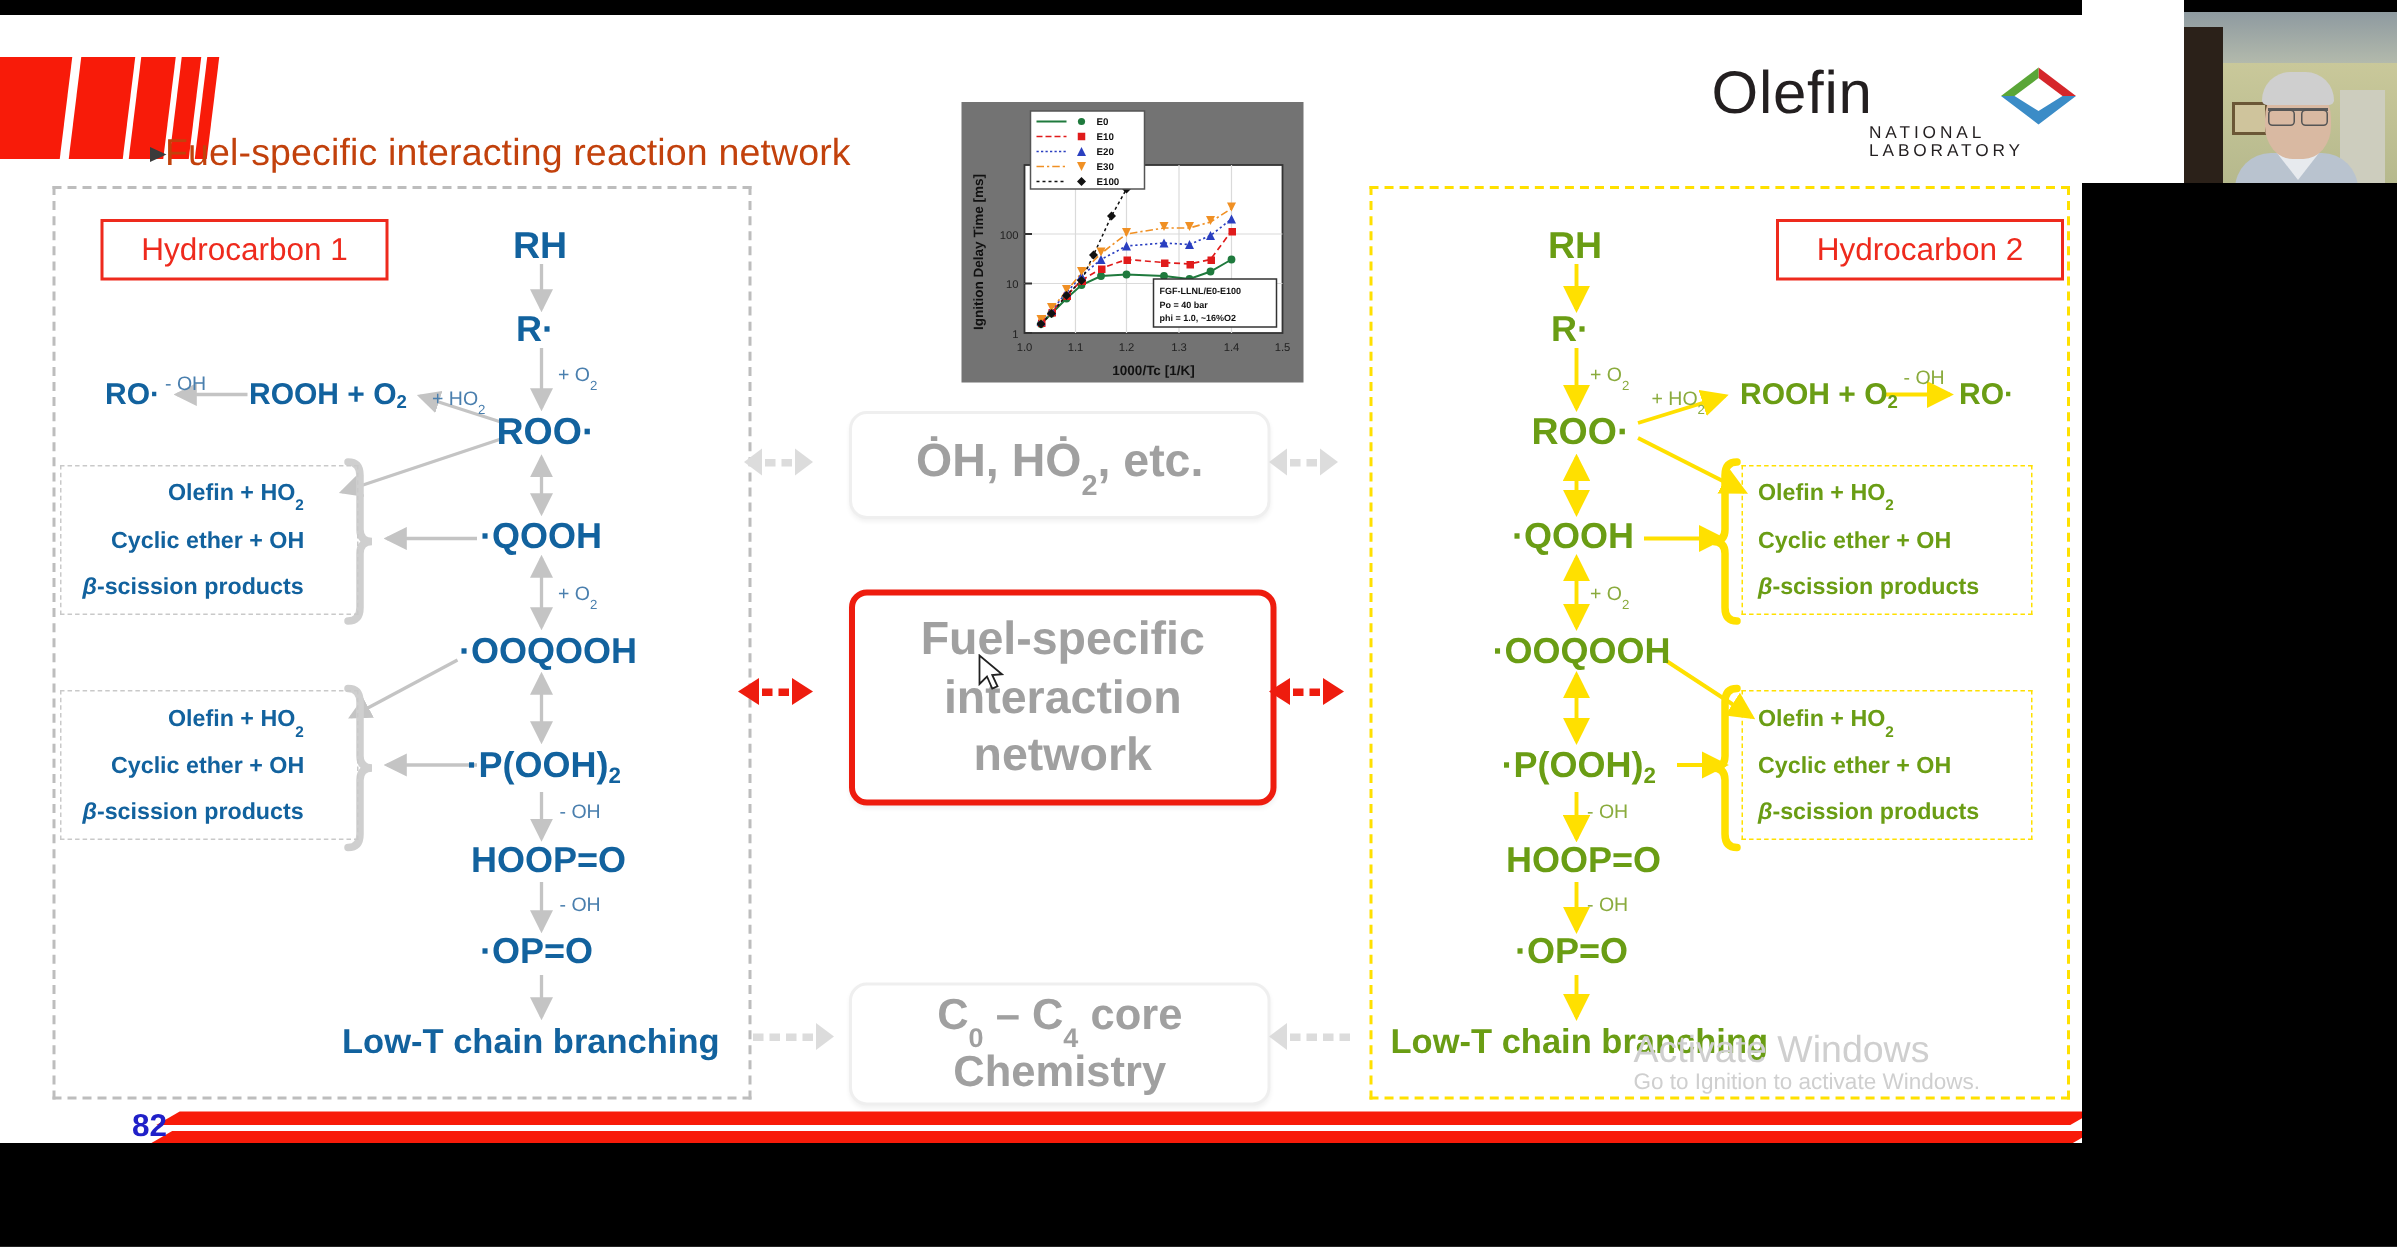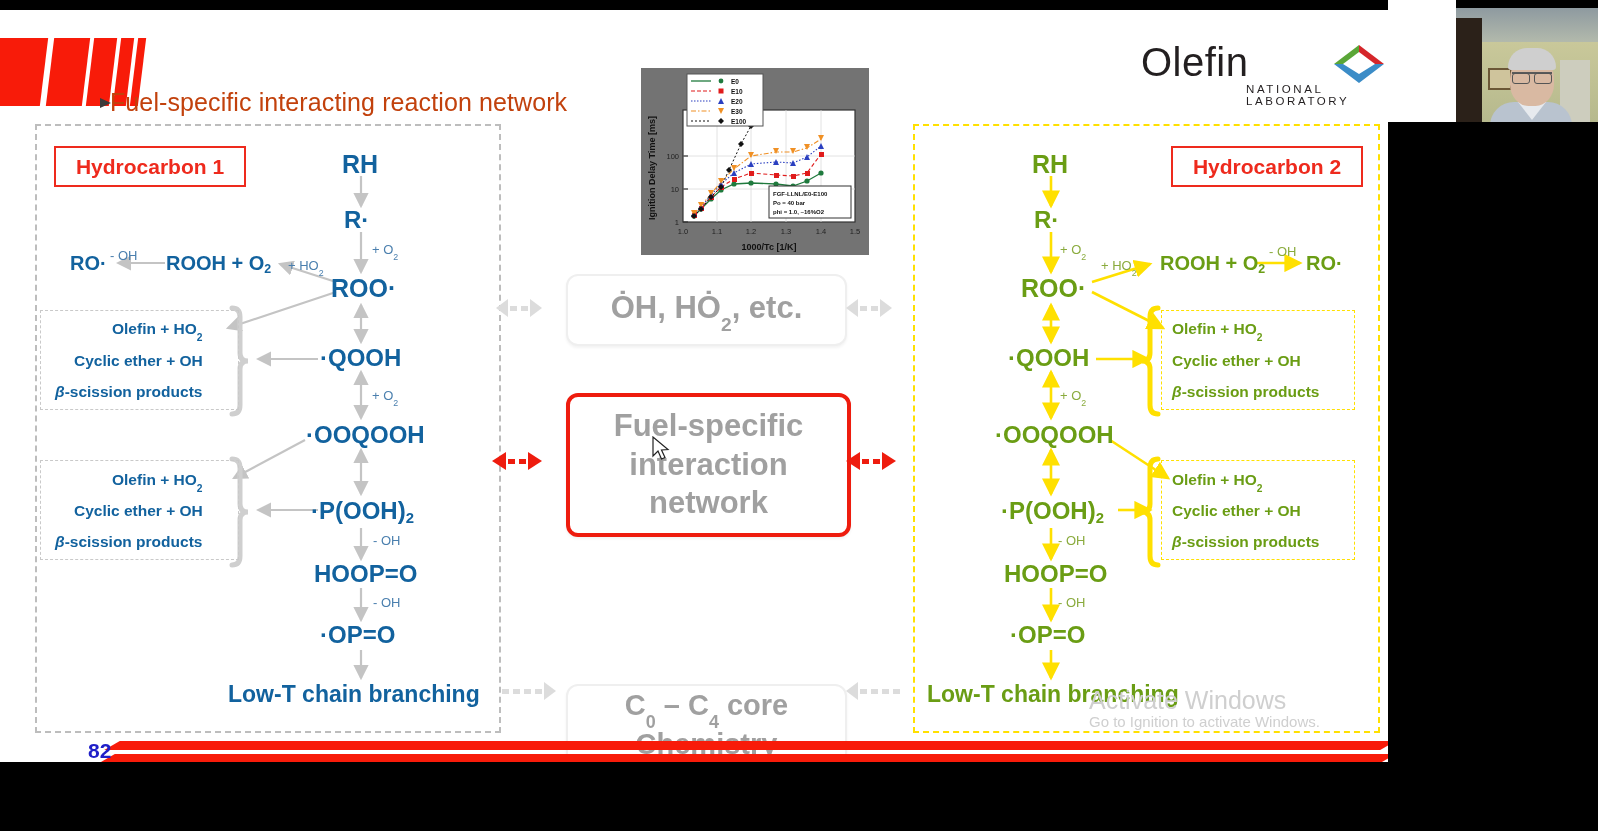--- a/index.html
+++ b/index.html
@@ -21,21 +21,21 @@
   .logo{position:absolute;left:1141px;top:32px;width:225px;height:56px;}
   .logo .word{position:absolute;left:0;top:-2px;font-size:40px;color:#231f20;letter-spacing:.5px;font-family:"Liberation Sans",sans-serif;font-weight:300;}
   .logo .sub{position:absolute;left:61px;top:41px;font-size:11.5px;letter-spacing:2.6px;color:#231f20;margin-left:44px;}
   .logo svg{position:absolute;left:190px;top:0px;}
 
   
   .panel{position:absolute;border:2px dashed #bdbdbd;}
   #panelL{left:35px;top:114px;width:462px;height:605px;}
   #panelR{left:913px;top:114px;width:463px;height:605px;border-color:#ffe000;}
 
-  .hbox{position:absolute;border:2px solid #ee2a1d;color:#ee2a1d;font-weight:bold;font-size:21px;display:flex;align-items:center;justify-content:center;}
+  .hbox{position:absolute;border:2px solid #ee2a1d;color:#ee2a1d;font-weight:normal;font-size:21px;display:flex;align-items:center;justify-content:center;margin-left:13px;}
   #hb1{left:54px;top:136px;width:188px;height:37px;}
   #hb2{left:1171px;top:136px;width:188px;height:37px;}
 
   
   .sp{position:absolute;font-weight:bold;white-space:nowrap;line-height:1;}
   .blue{color:#12629e;}
   .grn{color:#6a9d14;}
   .sp sub{font-size:.62em;font-weight:bold;vertical-align:baseline;position:relative;top:.28em;}
 
   .lbl{position:absolute;font-size:13px;white-space:nowrap;line-height:1;}
@@ -48,21 +48,21 @@
   .pbox.y{border-color:#ffe000;}
   .pitem{position:absolute;font-weight:bold;font-size:15.5px;white-space:nowrap;line-height:1;}
   .pitem sub{font-size:.66em;position:relative;top:.3em;}
 
   
   .cbox{position:absolute;border:2px solid #efefef;border-radius:12px;background:#fff;
         display:flex;align-items:center;justify-content:center;text-align:center;
         color:#a0a0a0;font-weight:bold;box-shadow:0 2px 3px rgba(0,0,0,.05);}
   #cb1{left:566px;top:264px;width:277px;height:68px;font-size:31px;}
   #cb2{left:566px;top:383px;width:277px;height:136px;font-size:31px;line-height:1.25;border:4px solid #ee1c0e;}
-  #cb3{left:566px;top:674px;width:277px;height:78px;font-size:29px;line-height:1.18;}
+  #cb3{left:566px;top:645px;width:277px;height:78px;font-size:29px;line-height:1.18;}
   .cbox sub{font-size:.62em;position:relative;top:.3em;}
 
   
   .carrow{position:absolute;display:flex;align-items:center;height:18px;}
   .carrow .tri{width:0;height:0;border-top:9px solid transparent;border-bottom:9px solid transparent;}
   .carrow .dash{width:7px;height:5px;margin:0 2px;}
   .grey .tri-l{border-right:12px solid #dcdcdc;}
   .grey .tri-r{border-left:12px solid #dcdcdc;}
   .grey .dash{background:#dcdcdc;}
   .red .tri-l{border-right:14px solid #ee1c0e;}

